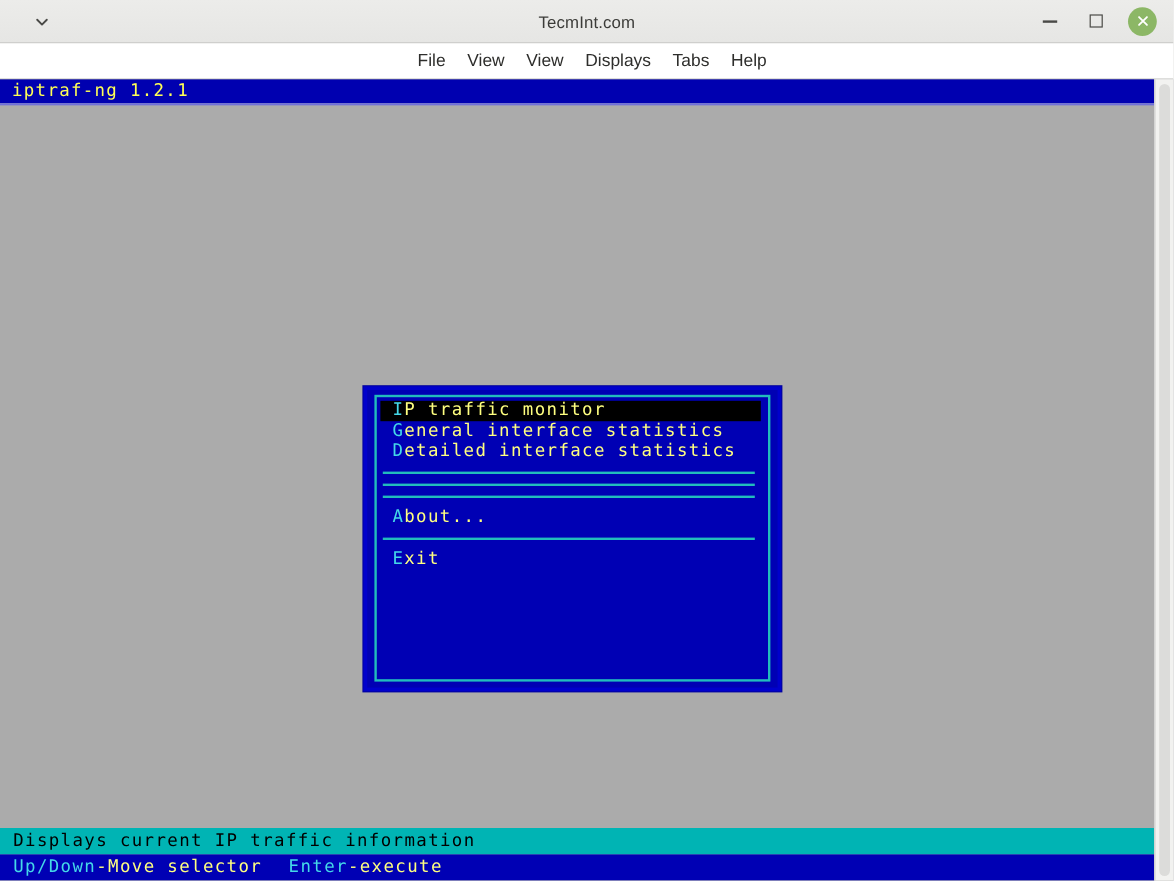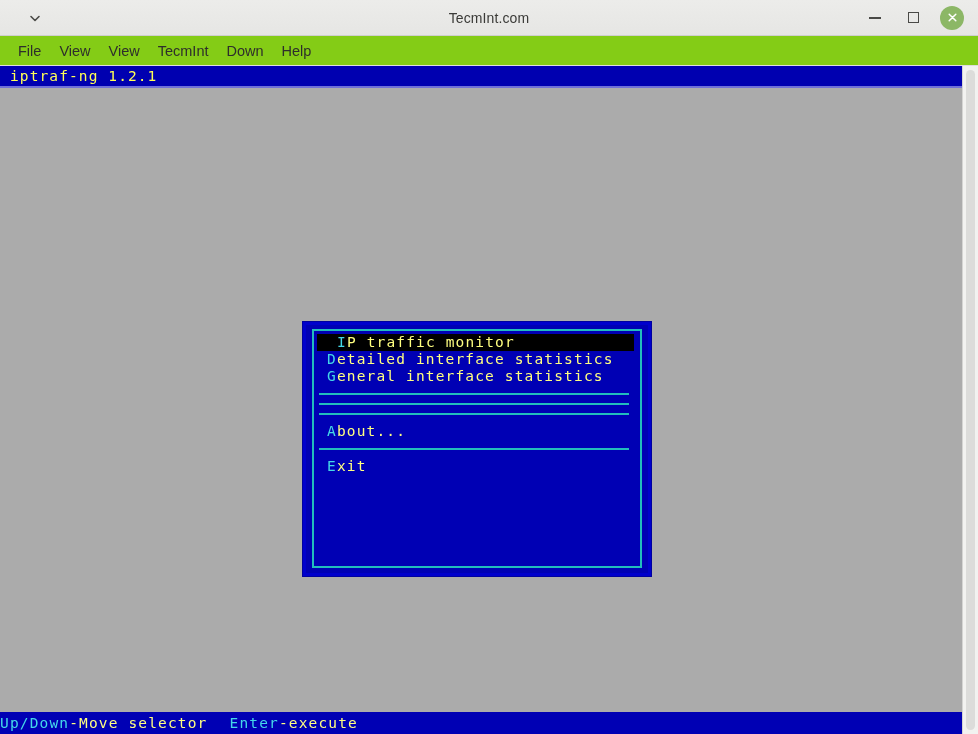--- a/index.html
+++ b/index.html
@@ -95,26 +95,27 @@
     display: flex;
     align-items: center;
     justify-content: center;
     cursor: pointer;
   }
   .close-btn svg { display: block; }
 
   
   .menubar {
     height: 30px;
-    background: #84cc16;
+    background: #ffffff;
     display: flex;
     align-items: center;
     padding-left: 9px;
     box-sizing: border-box;
     border-bottom: 1px solid #dededc;
+    justify-content: center;
   }
   .menubar-item {
     font-size: 14.5px;
     color: #2e2e2c;
     padding: 2px 9px;
     cursor: default;
     border-radius: 3px;
     white-space: nowrap;
   }
 
@@ -200,21 +201,21 @@
     white-space: nowrap;
     padding-left: 11px;
     box-sizing: border-box;
     color: #ffff80;
     cursor: default;
   }
   .menu-row.selected {
     background: #000000;
     margin-left: 1px;
     margin-right: 4px;
-    padding-left: 20px;
+    padding-left: 10px;
   }
   .hot {
     color: #44d8e8;
   }
   .menu-row.selected .hot {
     color: #44d8e8;
   }
   .menu-sep {
     height: 2px;
     background: #22bcbc;
@@ -243,20 +244,21 @@
     left: 0;
     right: 0;
     bottom: 0;
     height: 22px;
     line-height: 22px;
     background: #0000b4;
     color: #ffff80;
     font-family: "DejaVu Sans Mono", "Liberation Mono", monospace;
     font-size: 14.5px;
     letter-spacing: 1.15px;
+    padding-left: 11px;
     box-sizing: border-box;
     white-space: nowrap;
   }
   .status-blue .key {
     color: #44d8e8;
   }
   .status-gap {
     display: inline-block;
     width: 22px;
   }
@@ -306,42 +308,42 @@
           <path d="M3.2 3.2 L9.8 9.8 M9.8 3.2 L3.2 9.8" stroke="#ffffff" stroke-width="1.5" stroke-linecap="round"></path>
         </svg>
       </div>
     </div>
   </div>
 
   <div class="menubar">
     <div class="menubar-item">File</div>
     <div class="menubar-item">View</div>
     <div class="menubar-item">View</div>
-    <div class="menubar-item">TecmInt</div>
-    <div class="menubar-item">Down</div>
+    <div class="menubar-item">Displays</div>
+    <div class="menubar-item">Tabs</div>
     <div class="menubar-item">Help</div>
   </div>
 
   <div class="terminal-wrap">
     <div class="terminal">
 
       <div class="iptraf-header">iptraf-ng 1.2.1</div>
       <div class="header-underline"></div>
 
       <div class="term-body"></div>
 
       <div class="dialog">
         <div class="dialog-inner">
           <div class="menu-list">
 
             <div class="menu-row selected"><span class="hot">I</span><span>P traffic monitor</span></div>
 
+            <div class="menu-row"><span class="hot">G</span><span>eneral interface statistics</span></div>
+
             <div class="menu-row"><span class="hot">D</span><span>etailed interface statistics</span></div>
-
-            <div class="menu-row"><span class="hot">G</span><span>eneral interface statistics</span></div>
 
 
 
             <div class="menu-sep"></div>
 
 
             <div class="menu-sep"></div>
 
 
             <div class="menu-sep"></div>
@@ -349,20 +351,21 @@
             <div class="menu-row"><span class="hot">A</span><span>bout...</span></div>
 
             <div class="menu-sep"></div>
 
             <div class="menu-row"><span class="hot">E</span><span>xit</span></div>
 
           </div>
         </div>
       </div>
 
+      <div class="status-teal">Displays current IP traffic information</div>
 
       <div class="status-blue"><span class="key">Up/Down</span><span>-Move selector</span><span class="status-gap"></span><span class="key">Enter</span><span>-execute</span></div>
 
     </div>
 
     <div class="scrollbar">
       <div class="scroll-thumb"></div>
     </div>
   </div>
 

